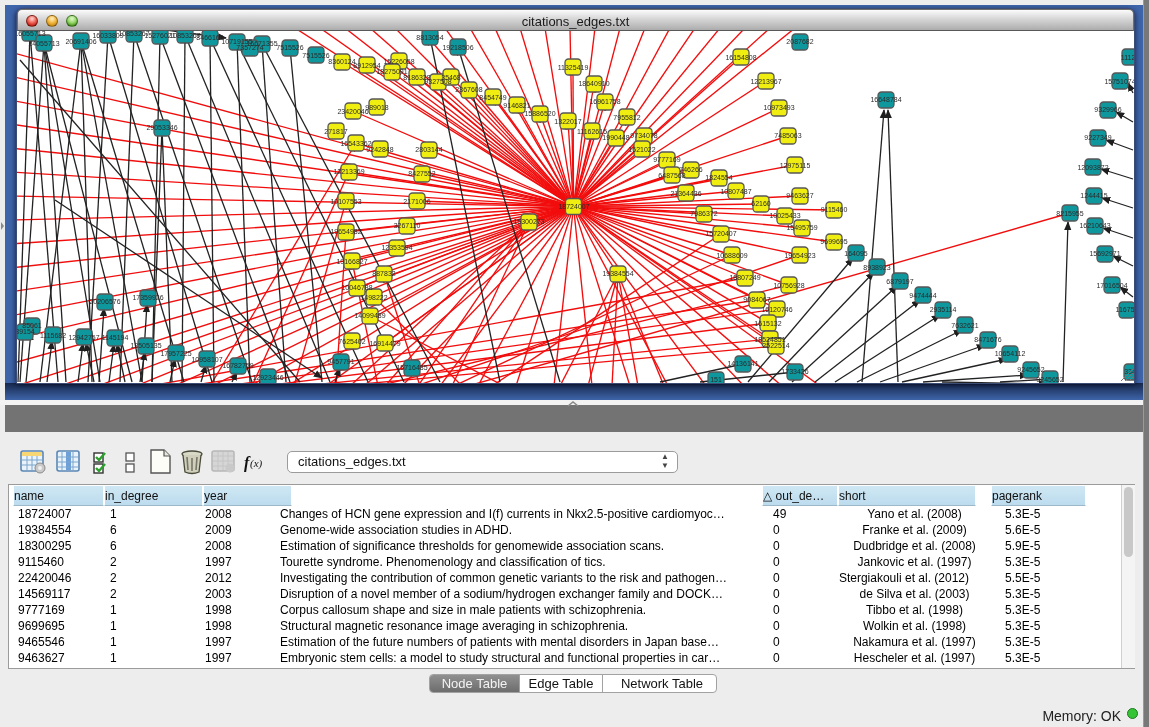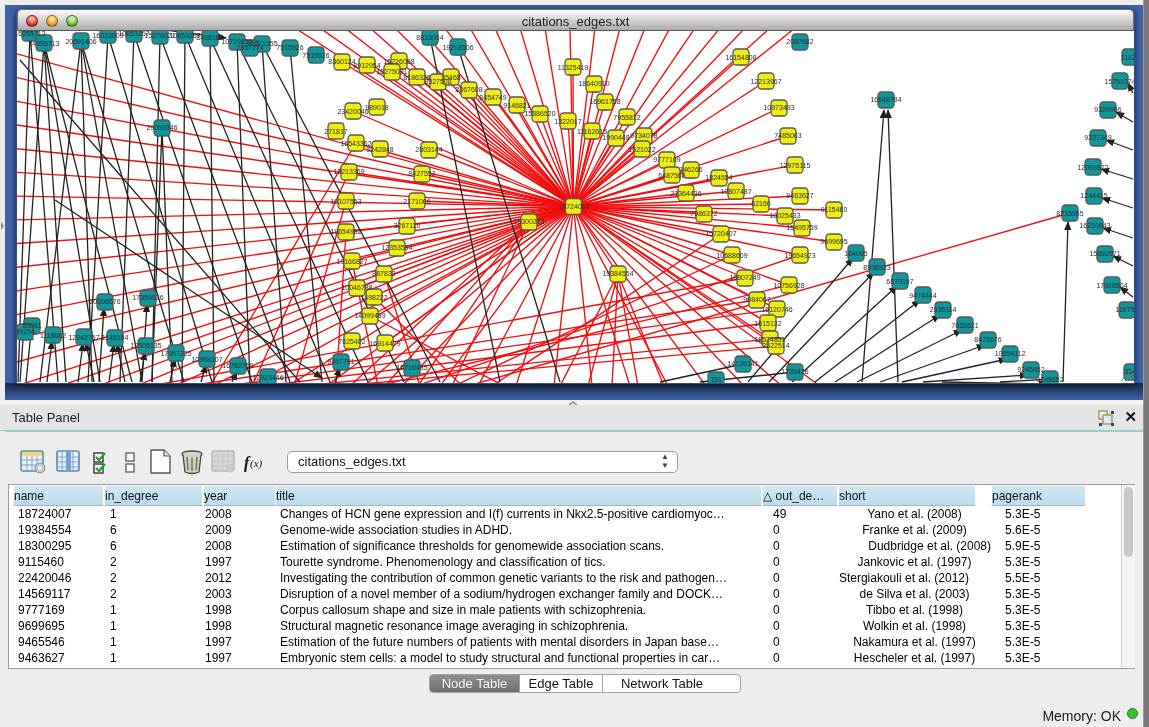--- a/index.html
+++ b/index.html
@@ -1,35 +1,35 @@
 <!DOCTYPE html>
 <html><head><meta charset="utf-8"><style>
 * {margin:0;padding:0;box-sizing:border-box}
 html,body {width:1149px;height:727px;overflow:hidden;font-family:"Liberation Sans",sans-serif}
-#app {position:relative;width:1149px;height:727px;background:#5eead4}
+#app {position:relative;width:1149px;height:727px;background:#737373}
 #desk {position:absolute;left:5px;top:5px;width:1138px;height:395px;background:#3e64a9}
 #deskgrad {position:absolute;left:0px;top:378px;width:1138px;height:17px;background:linear-gradient(#16274a,#3e64a9)}
 #win {position:absolute;left:12px;top:4px;width:1117px;height:374px;border-radius:6px 6px 0 0;box-shadow:-2px 1px 5px rgba(0,0,25,.55),2px 1px 5px rgba(0,0,25,.45);outline:1px solid #3c4c74}
 #tbar {position:absolute;left:0;top:0;width:100%;height:22px;border-radius:5px 5px 0 0;background:linear-gradient(#fbfbfb,#d6d6d6 45%,#b4b4b4 90%,#ababab);border:1px solid #6f6f6f;border-bottom:1px solid #585858}
 #title {position:absolute;width:100%;text-align:center;top:4px;font-size:13px;color:#1a1a1a}
 .tl {position:absolute;top:5px;width:12px;height:12px;border-radius:50%;}
 #content {position:absolute;left:0;top:22px;width:1117px;height:352px;background:#fff}
 #divider {position:absolute;left:0;top:400px;width:1149px;height:5px;background:#f2f2f2}
 #tphead {position:absolute;left:0;top:405px;width:1149px;height:26px;background:#e4e4e4;border-bottom:1px solid #bdbdbd}
 #tphead .t {position:absolute;left:12px;top:5px;font-size:13px;color:#1f1f1f}
 #body2 {position:absolute;left:0;top:432px;width:1149px;height:295px;background:#ededed}
 #redge {position:absolute;right:0;top:0;width:6px;height:727px;background:#787878;border-left:1px solid #9a9a9a}
 #ltedge {position:absolute;left:0;top:0;width:5px;height:727px;background:#ededed}
 #tpedge {position:absolute;left:0;top:0;width:1149px;height:5px;background:#ededed}
 #combo {position:absolute;left:287px;top:451px;width:391px;height:22px;background:#fff;border:1px solid #9b9b9b;border-radius:5px;font-size:13px;color:#111;line-height:20px;padding-left:10px}
 #tablebox {position:absolute;left:8px;top:484px;width:1127px;height:185px;background:#fff;border:1px solid #9b9b9b;overflow:hidden}
 .hcell {position:absolute;top:485px;height:21px;background:linear-gradient(#cfe7f4,#bcdcee);border:1px solid #ffffff;border-bottom:1px solid #9db8c8;font-size:12px;color:#111;text-align:left;line-height:20px}
 .trow {position:absolute;left:0;height:16px;font-size:12px;color:#000}
 .trow span {position:absolute;white-space:nowrap}
-#tabs {position:absolute;left:429px;top:674px;width:312px;height:19px;border:1px solid #a2a2a2;border-radius:4px;background:#fff;font-size:13px}
+#tabs {position:absolute;left:429px;top:674px;width:288px;height:19px;border:1px solid #a2a2a2;border-radius:4px;background:#fff;font-size:13px}
 .seg {position:absolute;top:0;height:17px;line-height:17px;text-align:center;color:#111}
 #mem {position:absolute;right:28px;top:708px;font-size:14px;color:#222}
 #memdot {position:absolute;right:11px;top:708px;width:11px;height:11px;border-radius:50%;background:#35c435;border:1px solid #1d7a1d}
 
 </style></head>
 <body>
 <div id="app">
   <div id="desk">
     <div id="deskgrad"></div>
     <div id="win">
@@ -540,31 +540,20 @@
 </svg>
   <div id="ltedge"></div>
     <svg style="position:absolute;left:0px;top:221px" width="5" height="10" viewBox="0 0 5 10">
       <path d="M1,1 L4,5 L1,9 z" fill="#8a8a8a"></path>
     </svg>
     <div id="tpedge"></div>
   <div id="divider"></div>
     <svg id="gripsvg" style="position:absolute;left:567px;top:401px" width="12" height="6" viewBox="0 0 12 6">
       <path d="M1,5 L6,1 L11,5" stroke="#8a8a8a" stroke-width="1.6" fill="none"></path>
     </svg>
-  <div id="tphead">
-      <div class="t">Table Panel</div>
-    <svg style="position:absolute;right:34px;top:5px" width="17" height="17" viewBox="0 0 17 17">
-        <rect x="1" y="1" width="8" height="8" fill="#eef4fb" stroke="#a09650" stroke-width="1.4"></rect>
-        <rect x="5" y="5" width="9" height="9" fill="#dce9f8" stroke="#a09650" stroke-width="1.4"></rect>
-        <rect x="13" y="1" width="3" height="3" fill="#27458c"></rect>
-        <rect x="1" y="13" width="3" height="3" fill="#27458c"></rect>
-        <rect x="13" y="13" width="3" height="3" fill="#27458c"></rect>
-      </svg>
-    <div style="position:absolute;right:12px;top:3px;font-size:15px;font-weight:bold;color:#111">✕</div>
-  </div>
   <div id="body2"></div>
   <div id="toolbar"></div>
   <div id="combo">citations_edges.txt<span style="position:absolute;right:8px;top:0px;font-size:8px;color:#444;line-height:9px">▲<br>▼</span></div>
   <svg style="position:absolute;left:16px;top:448px" width="260" height="32" viewBox="0 0 260 32">
 
 <g transform="translate(5,3)">
 <rect x="0" y="0" width="22" height="20" rx="2" fill="#eaf2fb" stroke="#5b87b5" stroke-width="1.6"></rect>
 <rect x="1" y="1" width="20" height="4" fill="#f7d673"></rect>
 <path d="M1 9 h20 M1 14 h20 M6 5 v14 M11 5 v14 M16 5 v14" stroke="#7aa6cc" stroke-width="1"></path>
 <circle cx="19" cy="17" r="5" fill="#c9c9c9" stroke="#8a8a8a"></circle>
@@ -606,21 +595,20 @@
 <circle cx="18" cy="17" r="4.5" fill="#bdbdbd"></circle>
 </g>
 
 <text x="228" y="20" font-family="Liberation Serif,serif" font-style="italic" font-weight="bold" font-size="16px" fill="#111">f</text>
 <text x="234" y="19" font-family="Liberation Serif,serif" font-style="italic" font-size="11px" fill="#111">(x)</text>
 </svg>
   <div id="tablebox"></div>
   <div class="hcell" style="left:13px;width:91px">name</div>
 <div class="hcell" style="left:104px;width:99px">in_degree</div>
 <div class="hcell" style="left:203px;width:89px">year</div>
-<div class="hcell" style="left:275px;width:487px">title</div>
 <div class="hcell" style="left:762px;width:76px">△ out_de…</div>
 <div class="hcell" style="left:838px;width:138px">short</div>
 <div class="hcell" style="left:991px;width:95px">pagerank</div>
   <div class="trow" style="top:507px">
 <span style="left:18px">18724007</span>
       <span style="left:110px">1</span>
       <span style="left:205px">2008</span>
       <span style="left:280px">Changes of HCN gene expression and I(f) currents in Nkx2.5-positive cardiomyoc…</span>
       <span style="left:773px">49</span>
       <span style="left:838px;width:153px;text-align:center">Yano et al. (2008)</span>
@@ -634,21 +622,21 @@
       <span style="left:773px">0</span>
       <span style="left:838px;width:153px;text-align:center">Franke et al. (2009)</span>
       <span style="left:1005px">5.6E-5</span>
     </div>
 <div class="trow" style="top:539px">
 <span style="left:18px">18300295</span>
       <span style="left:110px">6</span>
       <span style="left:205px">2008</span>
       <span style="left:280px">Estimation of significance thresholds for genomewide association scans.</span>
       <span style="left:773px">0</span>
-      <span style="left:838px;width:153px;text-align:right">Dudbridge et al. (2008)</span>
+      <span style="left:838px;width:153px;text-align:center">Dudbridge et al. (2008)</span>
       <span style="left:1005px">5.9E-5</span>
     </div>
 <div class="trow" style="top:555px">
 <span style="left:18px">9115460</span>
       <span style="left:110px">2</span>
       <span style="left:205px">1997</span>
       <span style="left:280px">Tourette syndrome. Phenomenology and classification of tics.</span>
       <span style="left:773px">0</span>
       <span style="left:838px;width:153px;text-align:center">Jankovic et al. (1997)</span>
       <span style="left:1005px">5.3E-5</span>

